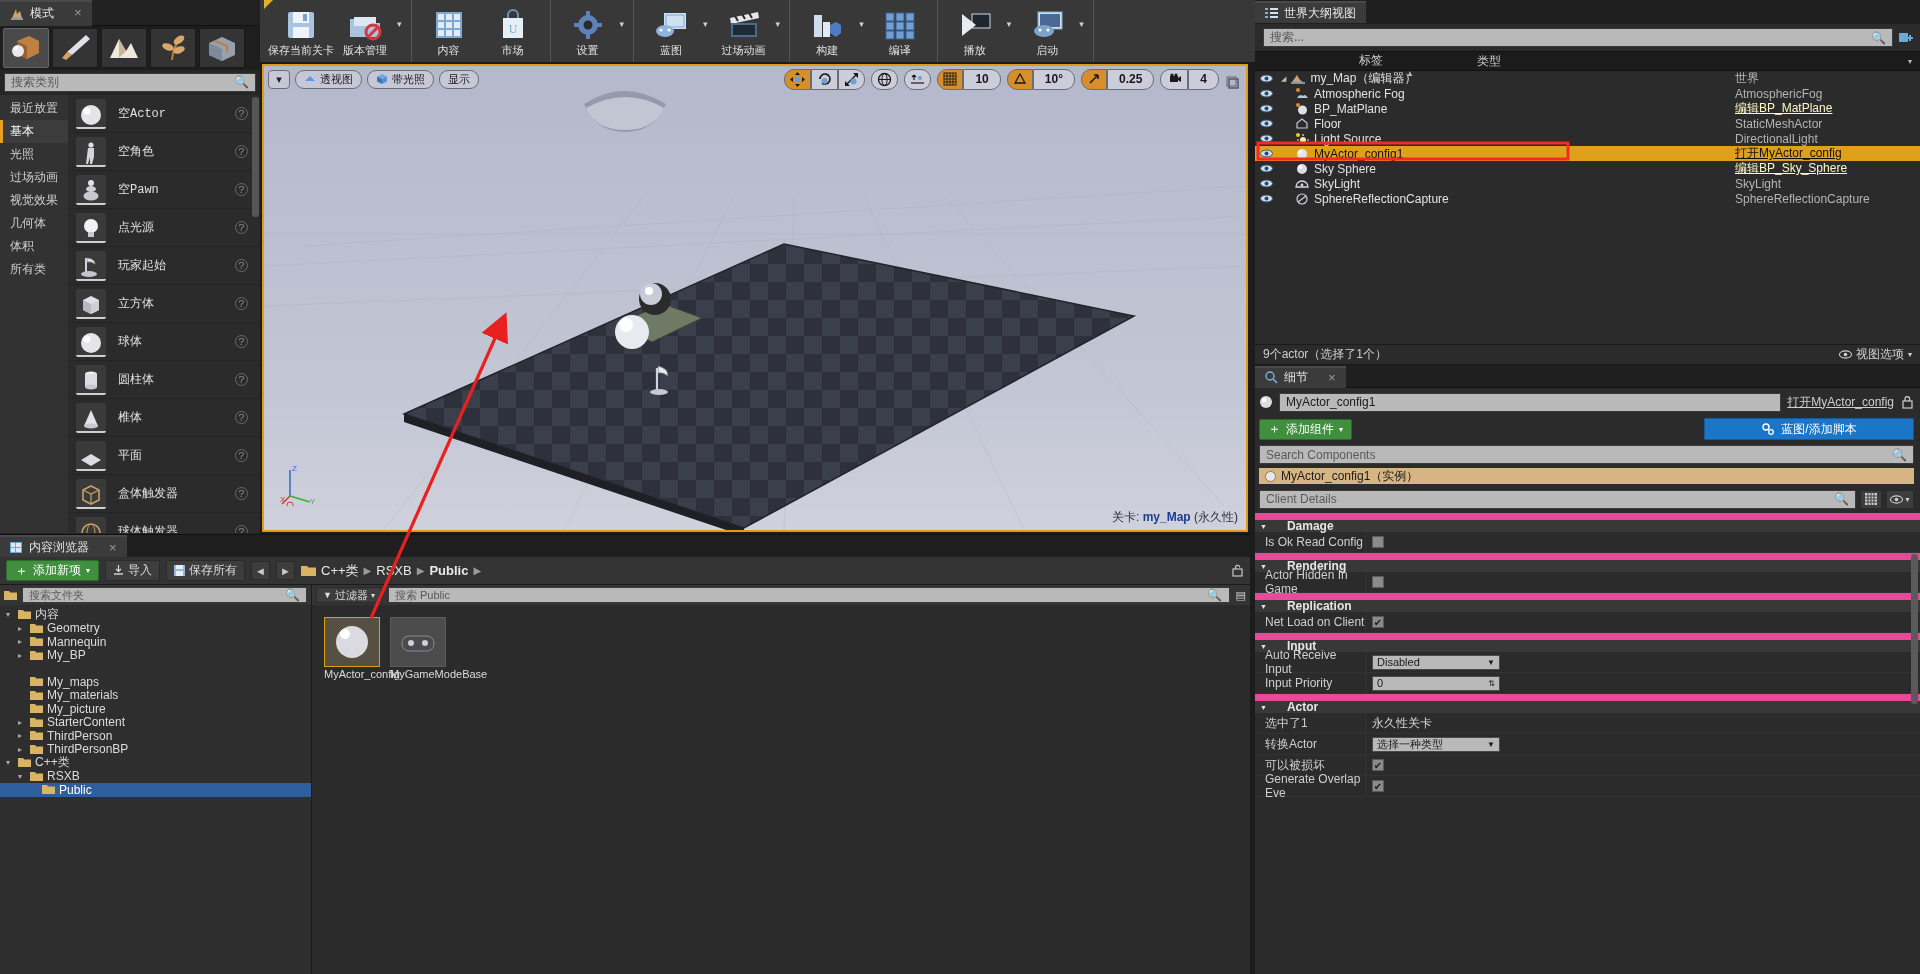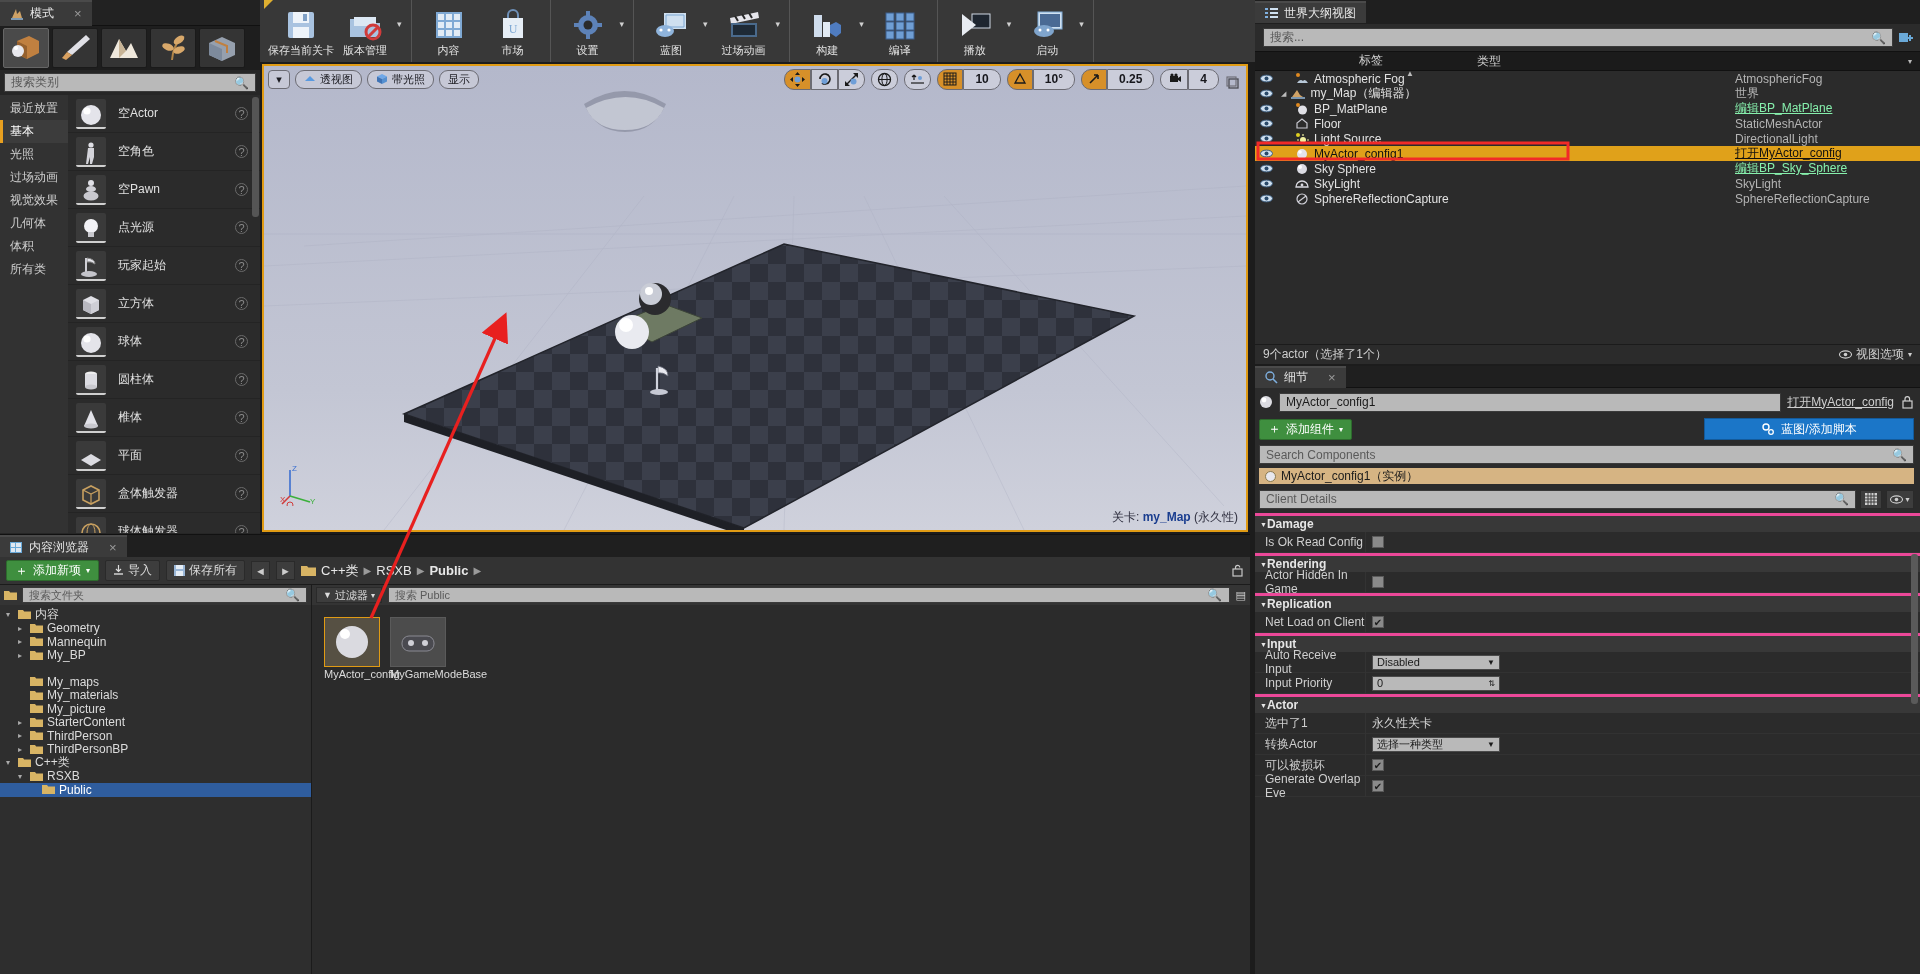--- a/index.html
+++ b/index.html
@@ -25,21 +25,21 @@
     border:1px solid #3a3a3a;padding:0 6px;font-size:12px;
   }
   .srch .mag{margin-left:auto;color:#333;font-size:12px;}
   .scr{position:absolute;right:0;top:0;width:7px;background:#555;border-radius:3px;}
 
   
   .menubar{position:absolute;left:0;top:0;width:260px;height:14px;background:#232323;}
   .menubar span{font-size:11px;color:#b9b9b9;margin-right:22px;}
 
   
-  #modes{position:absolute;left:0;top:0;width:260px;height:534px;background:#262626;}
+  #modes{position:absolute;left:0;top:0;width:260px;height:534px;background:#262626;font-family:Liberation Mono, monospace;}
   #modes .tabhdr{height:26px;background:#222;}
   #modes .tab{height:26px;background:#3a3a3a;}
   .modebar{display:flex;height:44px;background:#1e1e1e;padding:2px 3px;gap:3px;}
   .modebtn{
     width:46px;height:40px;background:#343434;border:1px solid #1a1a1a;border-radius:2px;
     display:flex;align-items:center;justify-content:center;position:relative;
   }
   .modebtn.sel{background:#4a4a4a;border-color:#666;}
   .modeico{width:34px;height:30px;}
   .modesearch{margin:3px 4px;}
@@ -130,38 +130,38 @@
   #outliner{position:absolute;left:1255px;top:0;width:665px;height:364px;background:#2b2b2b;}
   .ohdr{display:flex;align-items:center;height:24px;background:#1f1f1f;}
   .osearch{display:flex;align-items:center;margin:4px 6px 4px 8px;}
   .ocols{display:flex;height:20px;background:#1b1b1b;border-top:1px solid #111;border-bottom:1px solid #111;font-size:12px;color:#cfcfcf;}
   .ocols .c1{width:222px;padding-left:10px;display:flex;align-items:center;flex-direction:column;}
   .ocols .c2{flex:1;display:flex;align-items:center;}
   .orow{display:flex;align-items:center;height:15px;font-size:12px;}
   .orow .eye{width:22px;display:flex;align-items:center;justify-content:center;}
   .orow .nm{flex:1;display:flex;align-items:center;gap:5px;color:#e2e2e2;}
   .orow .ty{width:185px;color:#b4b4b4;}
-  .orow .ty.lnk{color:#86efac;text-decoration:underline;}
+  .orow .ty.lnk{color:#fef9c3;text-decoration:underline;}
   .orow.sel{background:#e0a11a;}
   .orow.sel .nm,.orow.sel .ty{color:#101010;}
   .orow.sel .ty.lnk{color:#101010;}
   .ofoot{position:absolute;left:0;bottom:0;width:100%;height:20px;display:flex;align-items:center;
          padding:0 8px;background:#2b2b2b;border-top:1px solid #1b1b1b;font-size:12px;color:#cfcfcf;}
 
   
   #details{position:absolute;left:1255px;top:366px;width:665px;height:608px;background:#2b2b2b;}
   .dnamerow{display:flex;align-items:center;height:22px;margin:3px 6px 0 4px;gap:6px;}
   .dname{flex:1;height:19px;background:#b9b9b9;color:#1a1a1a;font-size:12px;display:flex;align-items:center;padding:0 6px;border:1px solid #3a3a3a;}
   .dlink{color:#cfcfcf;font-size:12px;text-decoration:underline;white-space:nowrap;}
   .dbtnrow{display:flex;align-items:center;height:24px;margin:4px 6px 0 4px;gap:6px;}
   .bluebtn{display:flex;align-items:center;gap:6px;height:22px;padding:0 10px;background:#1b76c8;border:1px solid #135a9b;color:#fff;font-size:12px;}
   .comprow{height:16px;background:#d6b483;color:#1b1b1b;font-size:12px;display:flex;align-items:center;gap:5px;padding-left:6px;margin:0 6px 0 4px;}
   .dsearchrow{display:flex;align-items:center;height:22px;margin:4px 6px 3px 4px;gap:4px;}
   .iconbtn{width:22px;height:19px;background:#3d3d3d;border:1px solid #2a2a2a;display:flex;align-items:center;justify-content:center;}
-  .sect{height:19px;background:#383838;border-top:3px solid #ec4899;display:flex;align-items:center;gap:0;padding-left:5px;font-size:12px;font-weight:bold;color:#e6e6e6;}
+  .sect{height:19px;background:#383838;border-top:7px solid #ec4899;display:flex;align-items:center;gap:20px;padding-left:5px;font-size:12px;font-weight:bold;color:#e6e6e6;}
   .prow{display:flex;align-items:center;height:21px;border-bottom:1px solid #323232;font-size:12px;}
   .prow .pl{width:110px;padding-left:10px;color:#cfcfcf;}
   .prow .pv{flex:1;padding-left:6px;display:flex;align-items:center;border-left:1px solid #333;height:21px;}
   .chk{width:12px;height:12px;background:#8a8a8a;border:1px solid #5a5a5a;display:flex;align-items:center;justify-content:center;color:#1c1c1c;font-size:10px;}
   .sel2{height:15px;width:128px;background:#b9b9b9;border:1px solid #4a4a4a;color:#1a1a1a;font-size:11px;
         display:flex;align-items:center;padding:0 4px;}
   .sel2 .ca{margin-left:auto;font-size:8px;}
   .txtin{height:15px;width:128px;background:#b9b9b9;border:1px solid #4a4a4a;color:#1a1a1a;font-size:11px;
         display:flex;align-items:center;padding:0 4px;}
   .pvtext{color:#d8d8d8;}
@@ -1022,49 +1022,49 @@
     </div>
 
     <div id="orows">
         <div class="orow">
           <div class="eye">
             <svg width="13" height="9" viewBox="0 0 13 9">
               <ellipse cx="6.5" cy="4.5" rx="6" ry="3.4" fill="#cfe0f0" stroke="#3a5a7a"></ellipse>
               <circle cx="6.5" cy="4.5" r="2" fill="#2a4a6a"></circle>
             </svg>
           </div>
-          <div class="nm" style="padding-left: 18px;">
-            <span>
-              <svg width="14" height="12" viewBox="0 0 14 12">
-                <circle cx="3" cy="2" r="2" fill="#e08a20"></circle>
-                <path d="M2 10 q3 -5 6 -2 q2 -3 5 2Z" fill="#b8c8d8"></path>
-              </svg>
-            </span>
-            <span>Atmospheric Fog</span>
-          </div>
-          <div class="ty">AtmosphericFog</div>
-        </div>
-        <div class="orow">
-          <div class="eye">
-            <svg width="13" height="9" viewBox="0 0 13 9">
-              <ellipse cx="6.5" cy="4.5" rx="6" ry="3.4" fill="#cfe0f0" stroke="#3a5a7a"></ellipse>
-              <circle cx="6.5" cy="4.5" r="2" fill="#2a4a6a"></circle>
-            </svg>
-          </div>
           <div class="nm" style="padding-left: 4px;">
             <span style="font-size: 7px; color: rgb(187, 187, 187);">◢</span>
             <span>
               <svg width="14" height="12" viewBox="0 0 14 12">
                 <path d="M1 9 L6 2 L9 7 L12 9Z" fill="#cfa266"></path>
                 <path d="M0 10h14" stroke="#9ec4e8" stroke-width="1.4"></path>
               </svg>
             </span>
             <span>my_Map（编辑器）</span>
           </div>
           <div class="ty">世界</div>
+        </div>
+        <div class="orow">
+          <div class="eye">
+            <svg width="13" height="9" viewBox="0 0 13 9">
+              <ellipse cx="6.5" cy="4.5" rx="6" ry="3.4" fill="#cfe0f0" stroke="#3a5a7a"></ellipse>
+              <circle cx="6.5" cy="4.5" r="2" fill="#2a4a6a"></circle>
+            </svg>
+          </div>
+          <div class="nm" style="padding-left: 18px;">
+            <span>
+              <svg width="14" height="12" viewBox="0 0 14 12">
+                <circle cx="3" cy="2" r="2" fill="#e08a20"></circle>
+                <path d="M2 10 q3 -5 6 -2 q2 -3 5 2Z" fill="#b8c8d8"></path>
+              </svg>
+            </span>
+            <span>Atmospheric Fog</span>
+          </div>
+          <div class="ty">AtmosphericFog</div>
         </div>
         <div class="orow">
           <div class="eye">
             <svg width="13" height="9" viewBox="0 0 13 9">
               <ellipse cx="6.5" cy="4.5" rx="6" ry="3.4" fill="#cfe0f0" stroke="#3a5a7a"></ellipse>
               <circle cx="6.5" cy="4.5" r="2" fill="#2a4a6a"></circle>
             </svg>
           </div>
           <div class="nm" style="padding-left: 18px;">
             <span>

